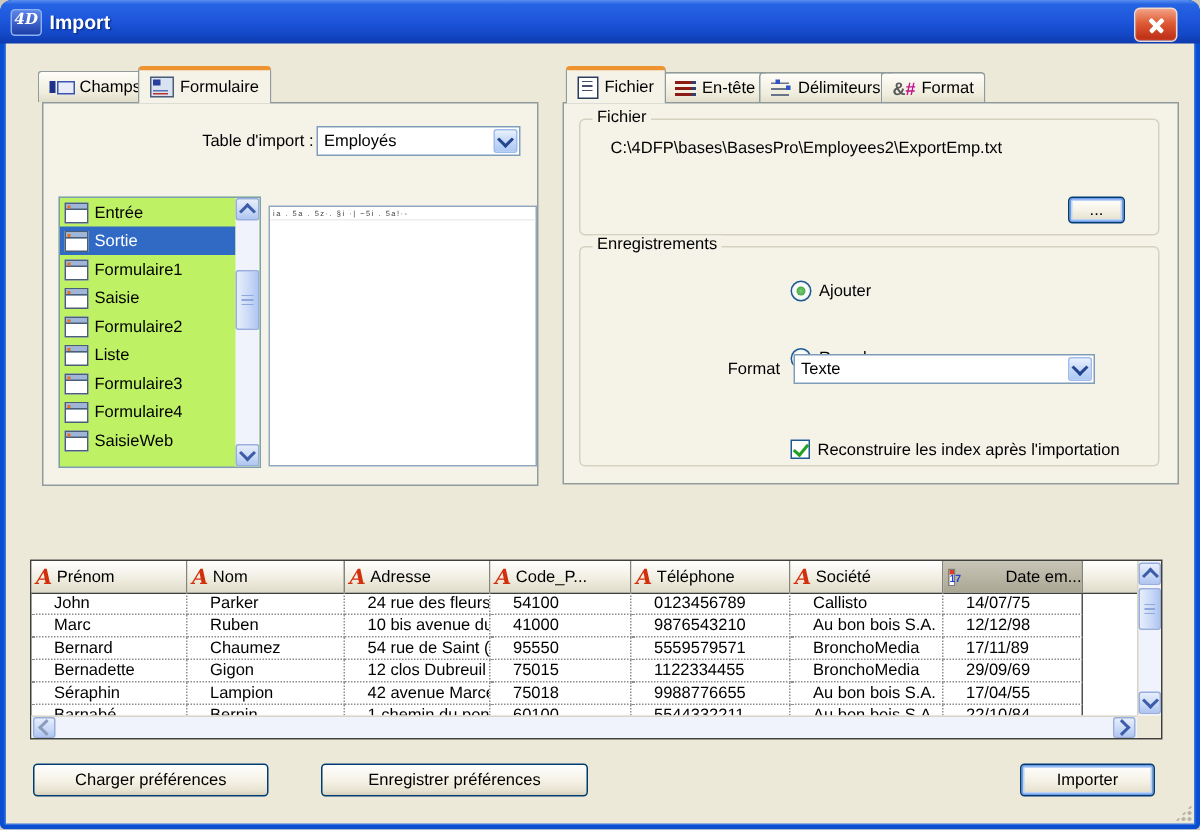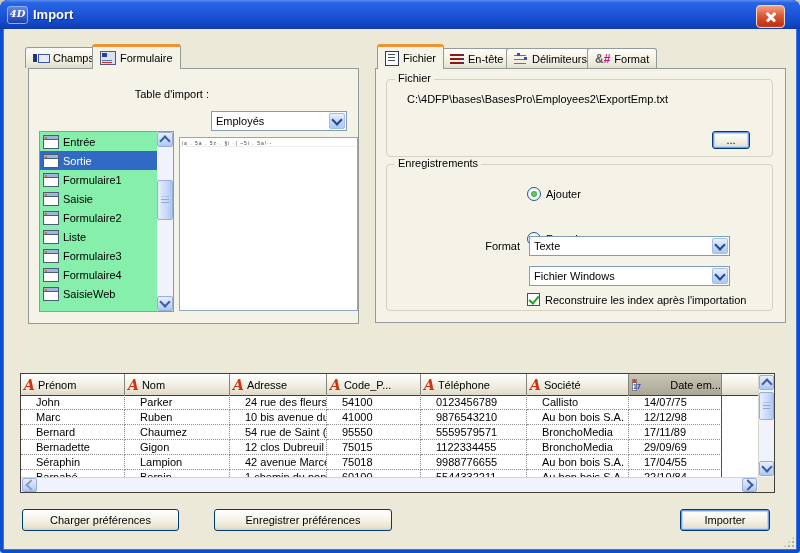--- a/index.html
+++ b/index.html
@@ -74,21 +74,21 @@
   .group{position:absolute;border:1px solid #D5D2BF;border-radius:4px;box-sizing:border-box;}
   .group .legend{position:absolute;top:-8px;left:8px;background:#F5F3E8;padding:0 3px;font-size:11px;}
   .radio{width:12px;height:12px;border-radius:50%;border:1px solid #1D5A93;background:radial-gradient(#fff 40%,#E4E4E0);position:relative;flex:none;}
   .radio.sel::after{content:"";position:absolute;left:3px;top:3px;width:6px;height:6px;border-radius:50%;
     background:radial-gradient(#7CCB7C,#2E9E2E);}
   .checkbox{width:13px;height:13px;border:1px solid #1D5A93;background:#fff;position:relative;flex:none;box-sizing:border-box;}
   .checkbox.checked::after{content:"";position:absolute;left:3px;top:0px;width:4px;height:8px;
     border-right:2px solid #21A121;border-bottom:2px solid #21A121;transform:rotate(40deg);}
   .frow{position:absolute;display:flex;align-items:center;gap:5px;font-size:11px;}
   
-  .formlist{position:absolute;left:10px;top:62px;width:135px;height:181px;border:1px solid #7F9DB9;background:#86efac;box-sizing:border-box;overflow:hidden;}
+  .formlist{position:absolute;left:10px;top:62px;width:135px;height:181px;border:1px solid #7F9DB9;background:#bef264;box-sizing:border-box;overflow:hidden;}
   .fitem{display:flex;align-items:center;gap:4px;height:19px;padding-left:3px;font-size:11px;white-space:nowrap;}
   .fitem.sel{background:#316AC5;color:#fff;}
   .sb{position:absolute;background:#F0F3FB;}
   .sbtn{position:absolute;border:1px solid #98AEDC;border-radius:2px;box-sizing:border-box;
     background:linear-gradient(#E7EEFB,#C8D8F7 60%,#AFC6F2);display:flex;align-items:center;justify-content:center;}
   .sthumb{position:absolute;border:1px solid #98AEDC;border-radius:2px;box-sizing:border-box;
     background:linear-gradient(90deg,#E7EEFB,#C8D8F7 60%,#AFC6F2);}
   .sthumb::after{content:"";position:absolute;left:3px;right:3px;top:50%;height:7px;transform:translateY(-50%);
     background:repeating-linear-gradient(180deg,#8FA8DC 0 1px,transparent 1px 3px);}
   .preview{position:absolute;left:150px;top:68px;width:179px;height:174px;border:1px solid #8FA8BE;background:#fff;box-sizing:border-box;overflow:hidden;}
@@ -130,21 +130,21 @@
     <span class="i-champs"></span>
     <span>Champs</span>
   </div>
   <div class="tab active" style="left:92px;top:44px;">
     <span class="i-form2"></span>
     <span>Formulaire</span>
   </div>
 
   <div class="pane" style="left:28px;top:68px;width:331px;height:256px;">
     <div class="lbl" style="left:40px;top:19px;width:140px;text-align:right;">Table d'import :</div>
-    <div class="combo" style="left:182px;top:15px;width:136px;margin-top:27px;">
+    <div class="combo" style="left:182px;top:15px;width:136px;">
       <span>Employés</span>
       <span class="cbtn">
           <span class="chev down"></span>
         </span>
     </div>
 
     <div class="formlist">
       <div style="position:absolute;left:0;top:0;right:16px;">
         <div class="fitem">
             <span class="i-form"></span>
@@ -232,26 +232,20 @@
         <span class="radio sel"></span>
         <span>Ajouter</span>
       </div>
       <div class="frow" style="left:140px;top:46px;margin-top:21px;">
         <span class="radio"></span>
         <span>Remplacer</span>
       </div>
       <div class="lbl" style="left:55px;top:75px;width:78px;text-align:right;">Format</div>
       <div class="combo" style="left:142px;top:71px;width:201px;">
         <span>Texte</span>
-        <span class="cbtn">
-            <span class="chev down"></span>
-          </span>
-      </div>
-      <div class="combo" style="left:142px;top:101px;width:201px;">
-        <span>Fichier Windows</span>
         <span class="cbtn">
             <span class="chev down"></span>
           </span>
       </div>
       <div class="frow" style="left:140px;top:128px;">
         <span class="checkbox checked"></span>
         <span>Reconstruire les index après l'importation</span>
       </div>
     </div>
   </div>

